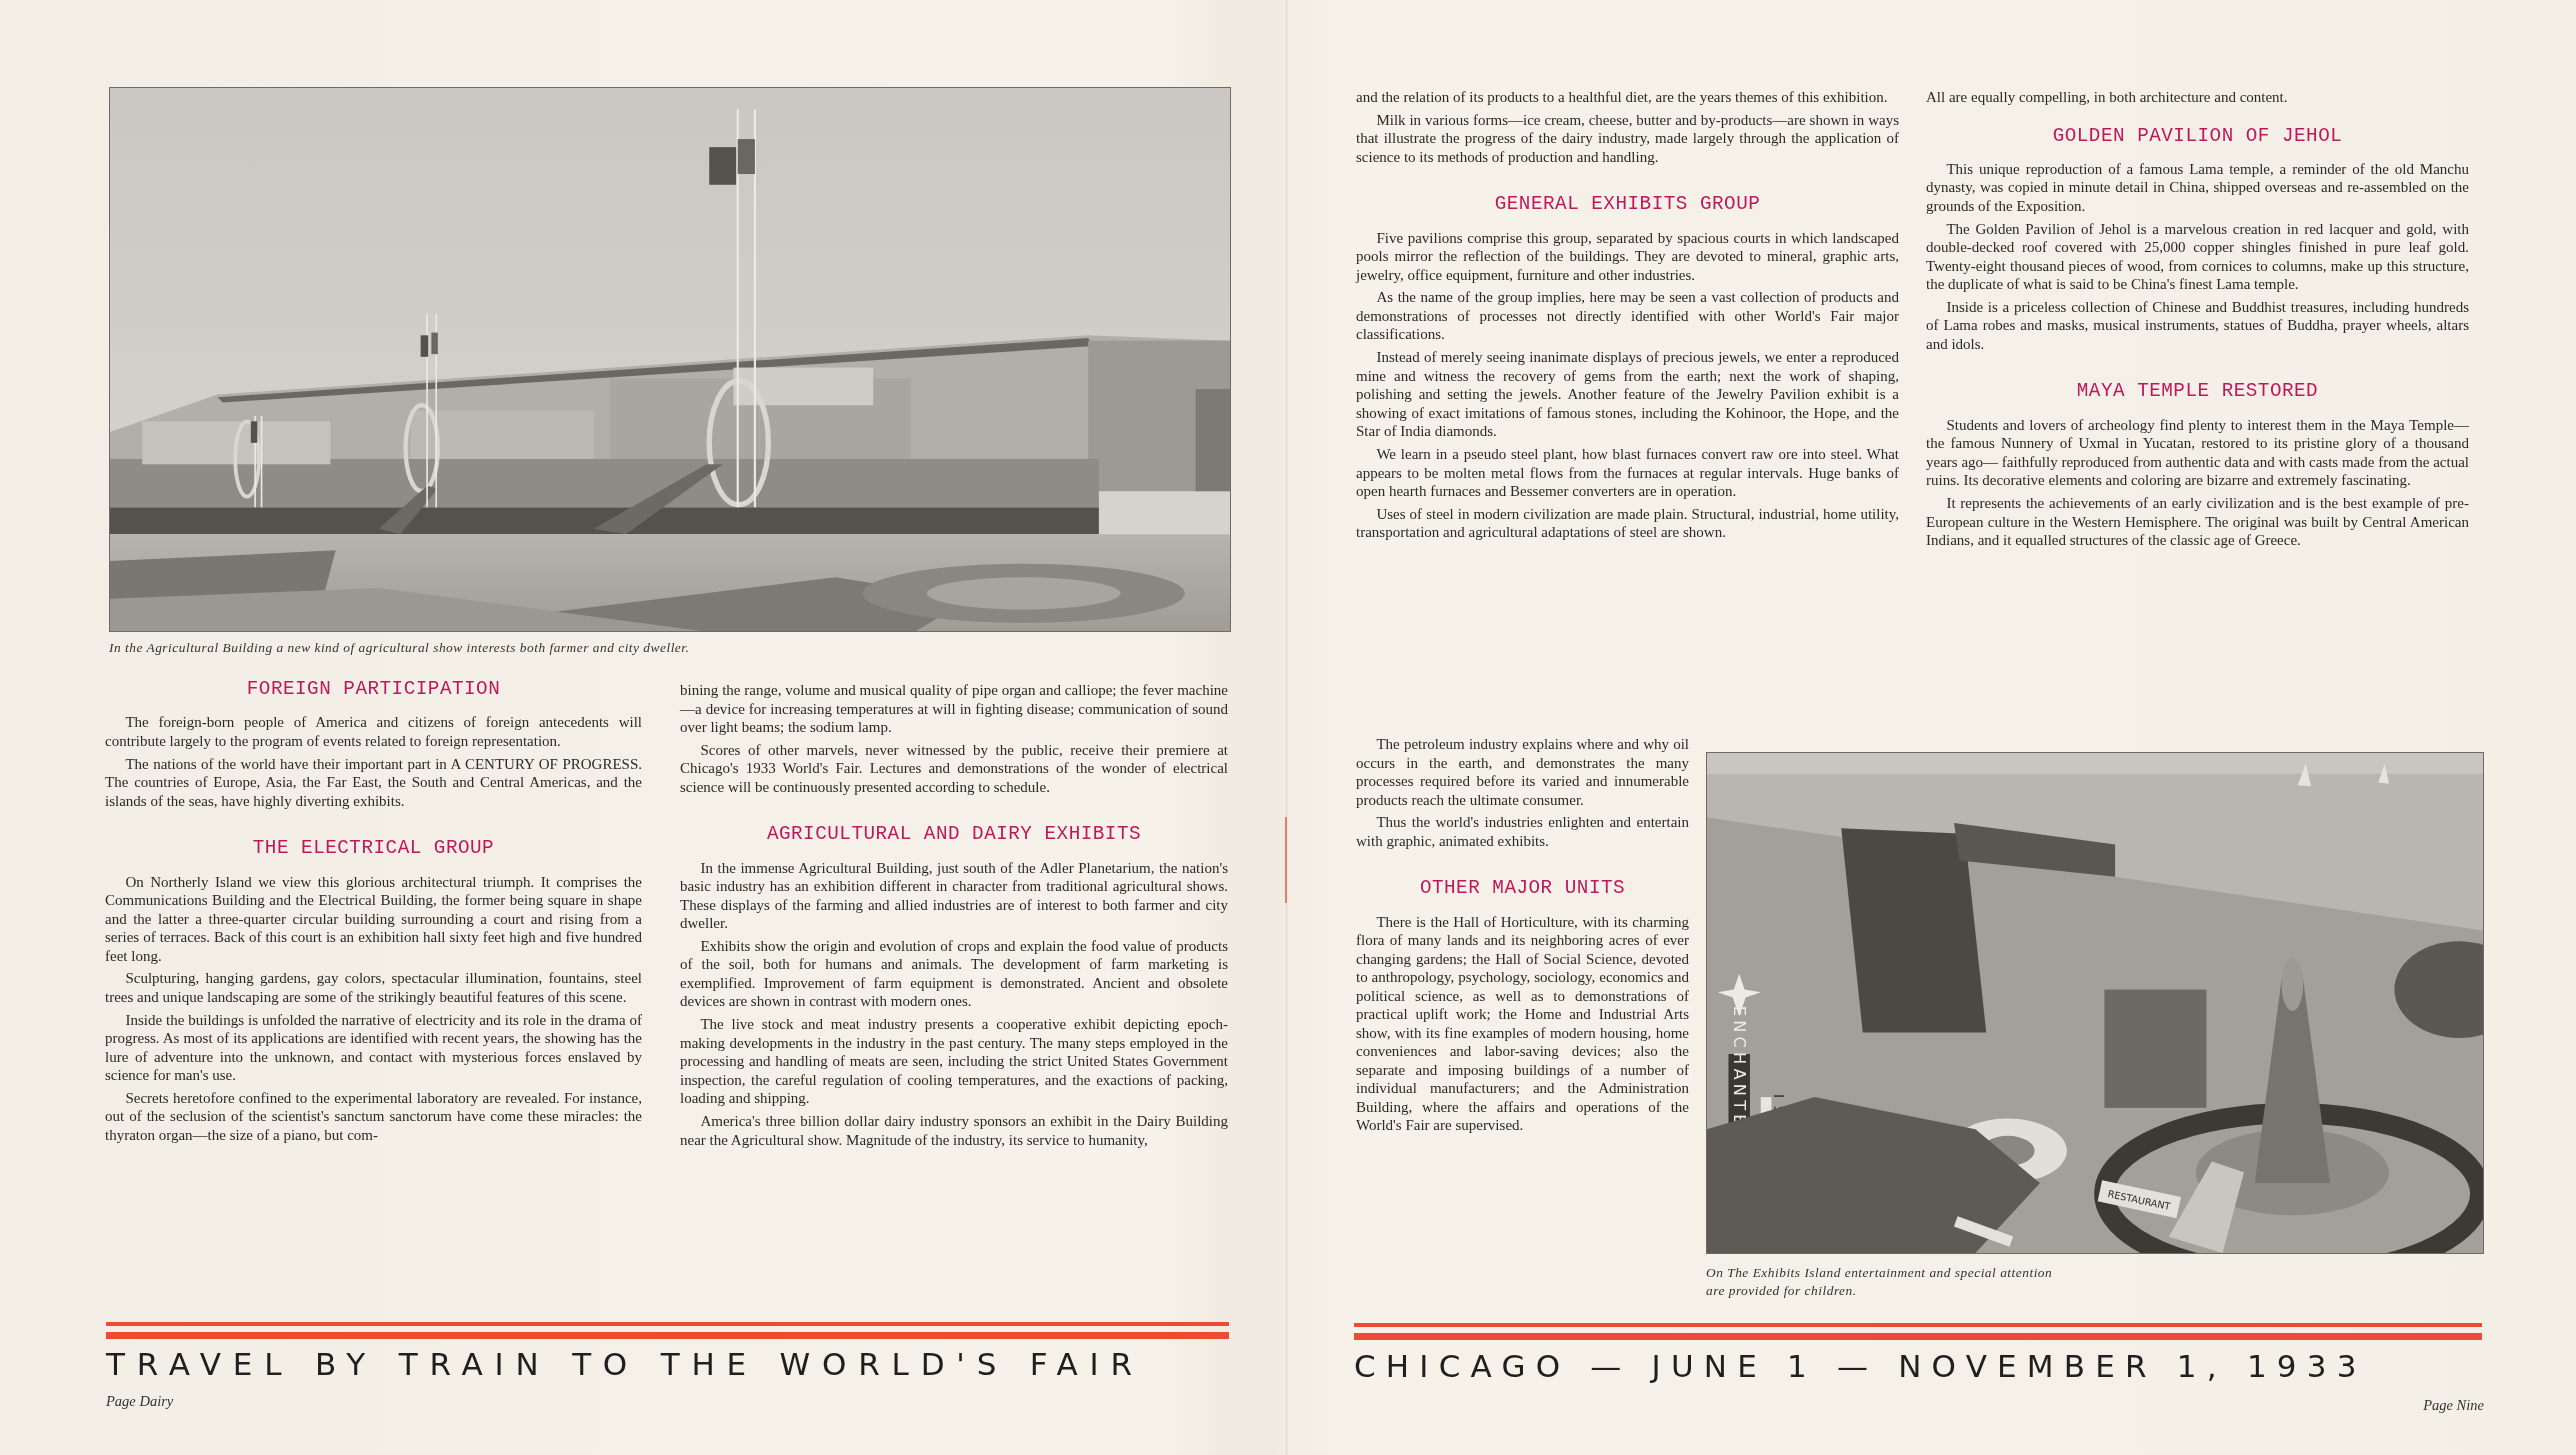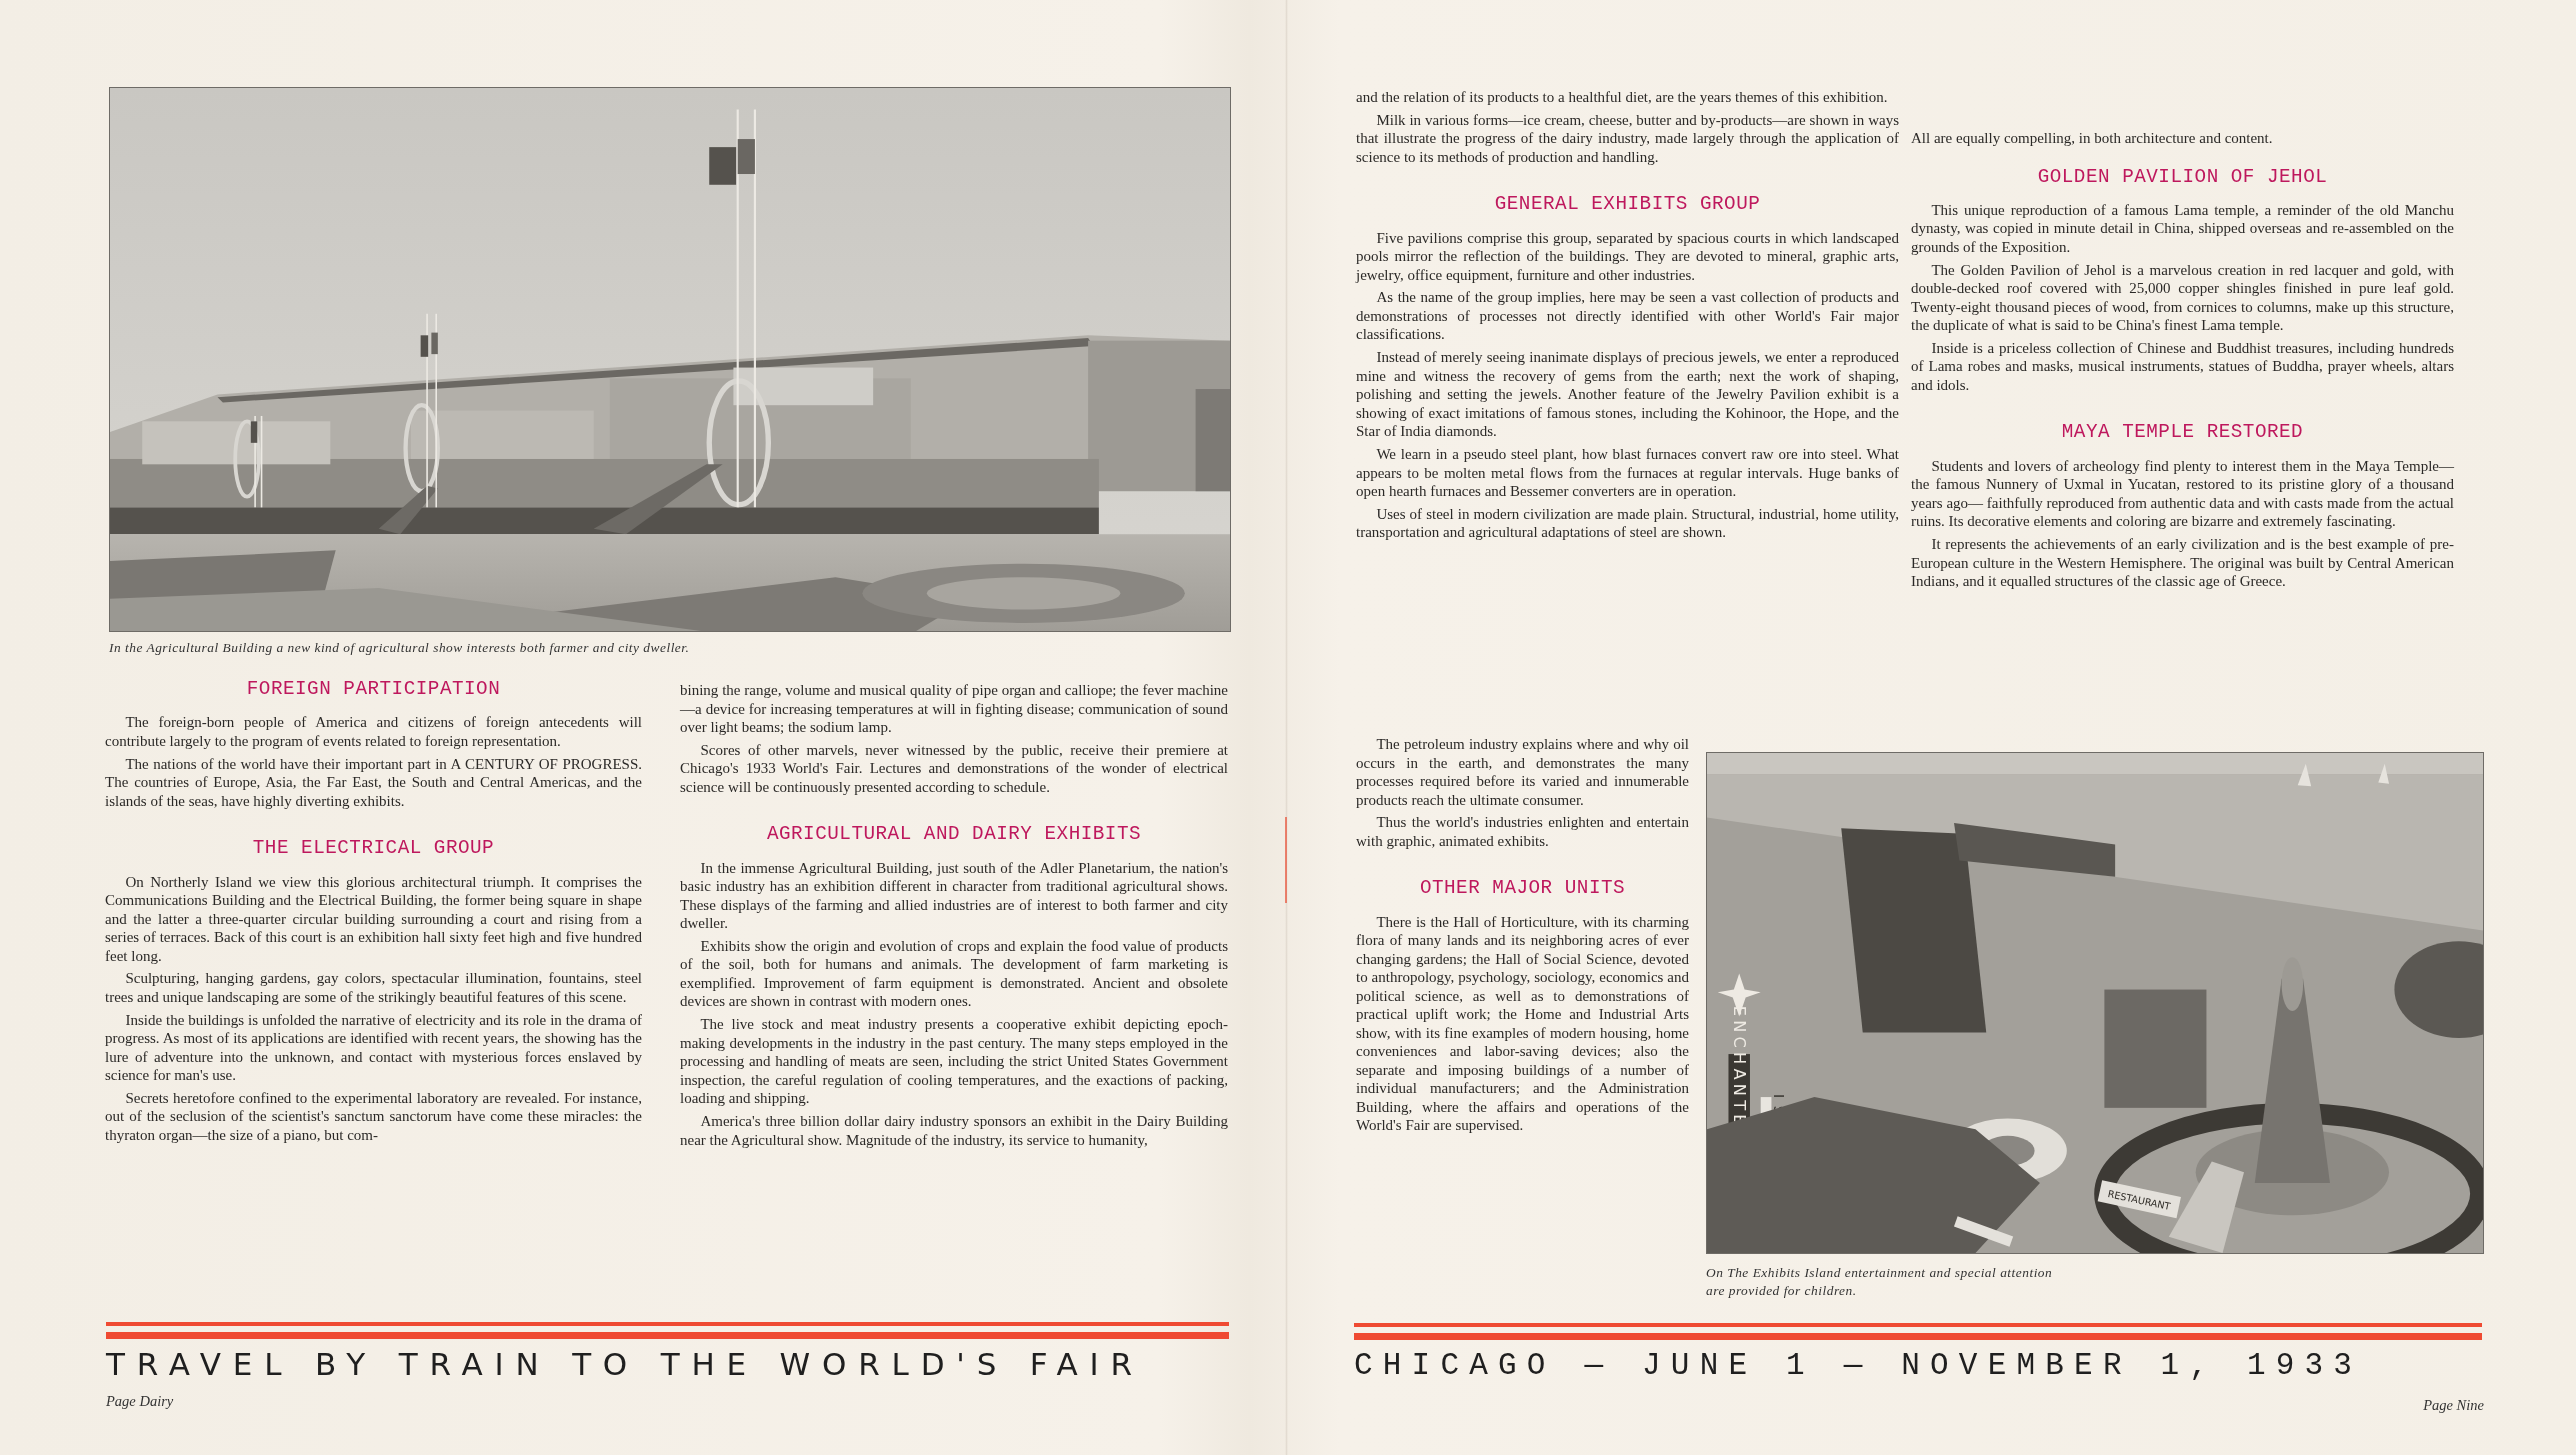--- a/index.html
+++ b/index.html
@@ -186,21 +186,21 @@
     <div class="sec">
       <p>The petroleum industry explains where and why oil occurs in the earth, and demonstrates the many processes required before its varied and innumerable products reach the ultimate consumer.</p>
       <p>Thus the world's industries enlighten and entertain with graphic, animated exhibits.</p>
     </div>
     <div class="sec">
       <h2>OTHER MAJOR UNITS</h2>
       <p>There is the Hall of Horticulture, with its charming flora of many lands and its neighboring acres of ever changing gardens; the Hall of Social Science, devoted to anthropology, psychology, sociology, economics and political science, as well as to demonstrations of practical uplift work; the Home and Industrial Arts show, with its fine examples of modern housing, home conveniences and labor-saving devices; also the separate and imposing buildings of a number of individual manufacturers; and the Administration Building, where the affairs and operations of the World's Fair are supervised.</p>
     </div>
   </div>
 
-  <div class="col" style="left:624px; top:88px; width:543px;margin-top:41px;">
+  <div class="col" style="left:639px; top:88px; width:543px;">
     <p class="cont">All are equally compelling, in both architecture and content.</p>
     <div class="sec" style="margin-top:18px;">
       <h2>GOLDEN PAVILION OF JEHOL</h2>
       <p>This unique reproduction of a famous Lama temple, a reminder of the old Manchu dynasty, was copied in minute detail in China, shipped overseas and re-assembled on the grounds of the Exposition.</p>
       <p>The Golden Pavilion of Jehol is a marvelous creation in red lacquer and gold, with double-decked roof covered with 25,000 copper shingles finished in pure leaf gold. Twenty-eight thousand pieces of wood, from cornices to columns, make up this structure, the duplicate of what is said to be China's finest Lama temple.</p>
       <p>Inside is a priceless collection of Chinese and Buddhist treasures, including hundreds of Lama robes and masks, musical instruments, statues of Buddha, prayer wheels, altars and idols.</p>
     </div>
     <div class="sec">
       <h2>MAYA TEMPLE RESTORED</h2>
       <p>Students and lovers of archeology find plenty to interest them in the Maya Temple—the famous Nunnery of Uxmal in Yucatan, restored to its pristine glory of a thousand years ago— faithfully reproduced from authentic data and with casts made from the actual ruins. Its decorative elements and coloring are bizarre and extremely fascinating.</p>
@@ -248,16 +248,16 @@
 
   <div class="caption" style="left:419px; top:1264px; width:776px;">
     <div>On The Exhibits Island entertainment and special attention</div>
     <div>are provided for children.</div>
   </div>
 
   <div class="rule" style="left:67px; top:1323px; width:1128px;">
     <div class="thin"></div>
     <div class="thick"></div>
   </div>
-  <div class="footer-title" style="left:67px; top:1350px; letter-spacing:10.2px;font-family:Liberation Mono, monospace;">CHICAGO — JUNE 1 — NOVEMBER 1, 1933</div>
+  <div class="footer-title" style="left:67px; top:1350px; letter-spacing:10.2px;">CHICAGO — JUNE 1 — NOVEMBER 1, 1933</div>
   <div class="page-num" style="right:92px; top:1397px;">Page Nine</div>
 </div>
 
 
 </body></html>

